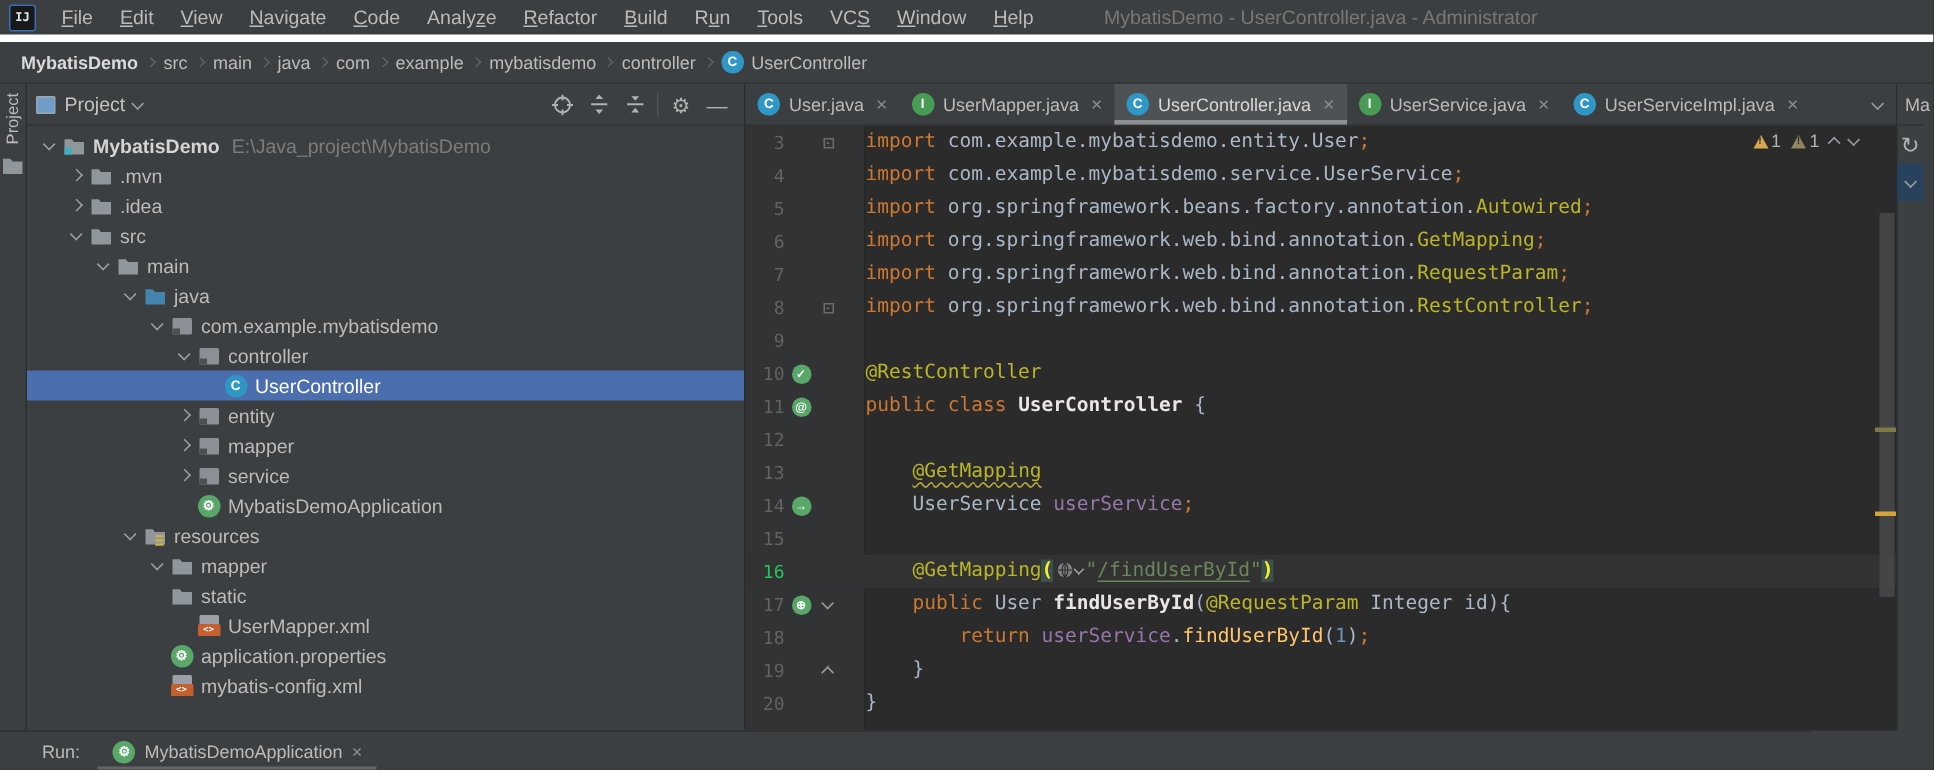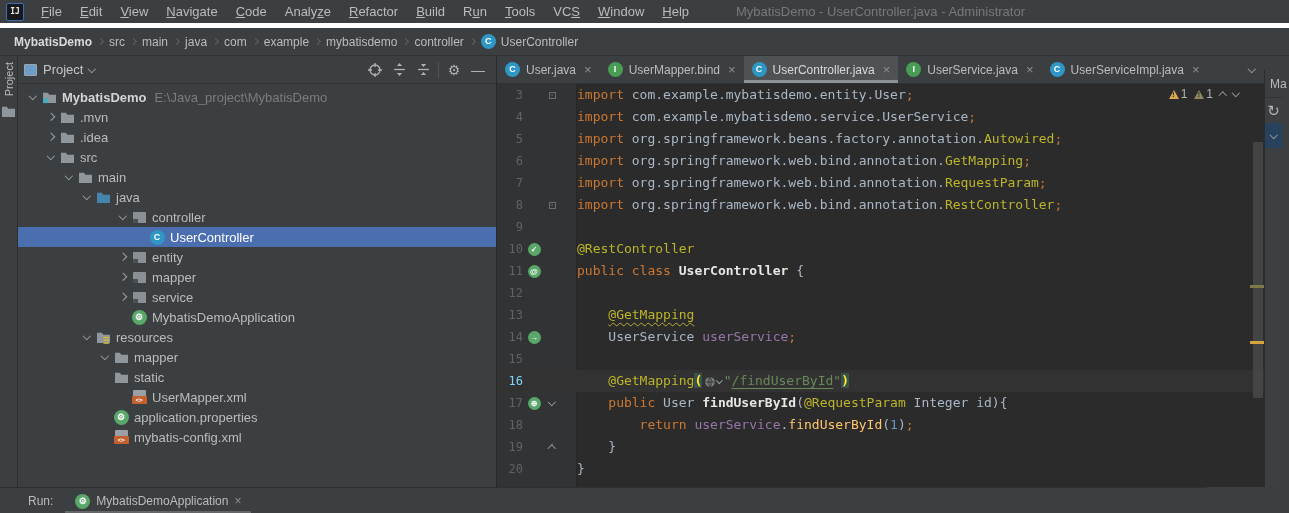--- a/index.html
+++ b/index.html
@@ -72,21 +72,21 @@
   .tab .close { color:#8c8f91; font-size:13px; margin-left:2px; }
   .tab-spacer { flex:1; }
   .tabbar-chev { display:flex; align-items:center; padding:0 10px; }
 
   .codewrap { position:relative; flex:1; overflow:hidden; }
   .gutterbg { position:absolute; left:0; top:0; bottom:0; width:80px; background:#313335; border-right:1px solid #272727;}
   .cline { position:relative; height:22px; display:flex; align-items:center;
            font:13px/22px "DejaVu Sans Mono", monospace; white-space:pre; z-index:1;}
   .cline.cur { background:#323232; }
   .ln { width:26px; text-align:right; color:#606366; font-size:12px; flex:0 0 auto;}
-  .cline.cur .ln { color:#7dd3fc; }
+  .cline.cur .ln { color:#22c55e; }
   .gslot { width:22px; flex:0 0 auto; display:flex; justify-content:center; align-items:center;}
   .fslot { width:14px; flex:0 0 auto; display:flex; justify-content:center; align-items:center; position:relative;}
   .fline { position:absolute; left:50%; top:0; bottom:0; width:1px; background:#4e5254; }
   .fbox { width:7px; height:7px; border:1px solid #6a6d6f; background:#313335; z-index:1;
           font:7px/5px "DejaVu Sans Mono",monospace; color:#9da0a2; text-align:center;}
   .farr { z-index:1; background:#313335;}
   .ctext { padding-left:18px; }
   .c-kw{color:#cc7832} .c-pl{color:#a9b7c6} .c-ann{color:#bbb529}
   .c-annW{color:#bbb529; text-decoration:underline wavy #b8a839 1px; text-underline-offset:3px;}
   .c-str{color:#6a8759} .c-strU{color:#6a8759; text-decoration:underline; text-underline-offset:3px;}
@@ -101,21 +101,21 @@
           border-bottom:9px solid #d9a84e; display:inline-block;}
   .warn i { position:absolute; left:-1.5px; top:1.5px; font:bold 7px/8px "Liberation Sans",sans-serif;
             color:#2b2b2b; font-style:normal;}
   .warn.dim { border-bottom-color:#8f875f; }
 
   .sbar { position:absolute; right:1px; top:58px; width:10px; height:256px; background:#47494b; opacity:.85;
           border-radius:1px; z-index:4;}
   .stick { position:absolute; right:0; width:14px; height:3px; z-index:5;}
 
   
-  .rpanel { width:18px; background:#3d4043; border-left:1px solid #2a2c2e; display:flex; flex-direction:column;margin-top:14px;}
+  .rpanel { width:18px; background:#3d4043; border-left:1px solid #2a2c2e; display:flex; flex-direction:column;}
   .rp-tab { height:28px; color:#bbbbbb; font-size:12px; line-height:28px; padding-left:5px;
             border-bottom:1px solid #323232; background:#3c3f41;}
   .rp-btn { height:25px; display:flex; align-items:center; justify-content:center; color:#afb1b3; font-size:15px;}
   .rp-btn.sel { background:#26425c; }
 
   
   .runbar { position:absolute; left:0; bottom:0; width:1207px; height:26px; background:#3c3f41;
             border-top:1px solid #2d2f31; display:flex; align-items:center; }
   .run-label { color:#bbbbbb; font-size:12px; margin-left:28px; }
   .run-tab { position:relative; height:26px; display:flex; align-items:center; gap:6px; padding:0 10px;
@@ -266,20 +266,29 @@
     <span class="tchev">
               <span class="chev down"></span>
             </span>
             <span class="ticon">
               <svg width="15" height="13" viewBox="0 0 16 14">
                 <path d="M1 13 V2 h5.2 l1.6 2 H15 v9 z" fill="#4484ad"></path>
               </svg>
             </span>
     <span class="">java</span>
           </div>
+          <div class="trow " style="padding-left:80px">
+    <span class="tchev">
+              <span class="chev down"></span>
+            </span>
+            <span class="ticon">
+              <span class="pkg"></span>
+            </span>
+    <span class="">com.example.mybatisdemo</span>
+          </div>
           <div class="trow " style="padding-left:98px">
     <span class="tchev">
               <span class="chev down"></span>
             </span>
             <span class="ticon">
               <span class="pkg"></span>
             </span>
     <span class="">controller</span>
           </div>
           <div class="trow sel" style="padding-left:116px">
@@ -389,21 +398,21 @@
 
     <div class="editor">
       <div class="tabbar" id="tabbar">
           <div class="tab ">
      <span class="circ" style="background:#2f97c5">C</span>
             <span>User.java</span>
             <span class="close">×</span>
           </div>
           <div class="tab ">
      <span class="circ" style="background:#499c54">I</span>
-            <span>UserMapper.bind</span>
+            <span>UserMapper.java</span>
             <span class="close">×</span>
           </div>
           <div class="tab active">
      <span class="circ" style="background:#2f97c5">C</span>
             <span>UserController.java</span>
             <span class="close">×</span>
           </div>
           <div class="tab ">
      <span class="circ" style="background:#499c54">I</span>
             <span>UserService.java</span>

